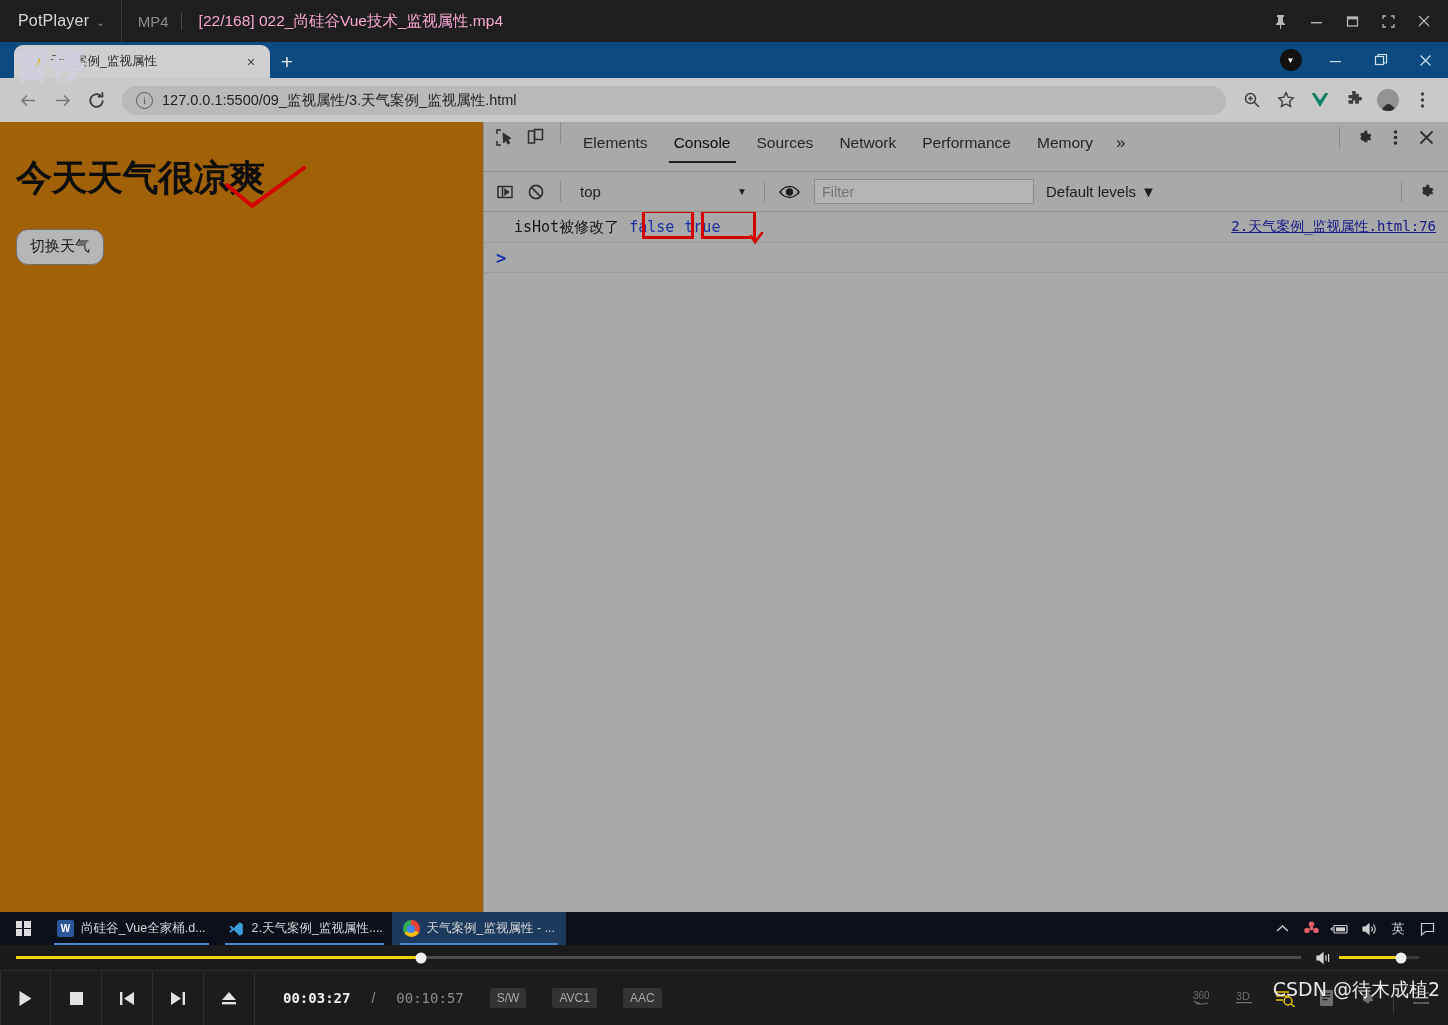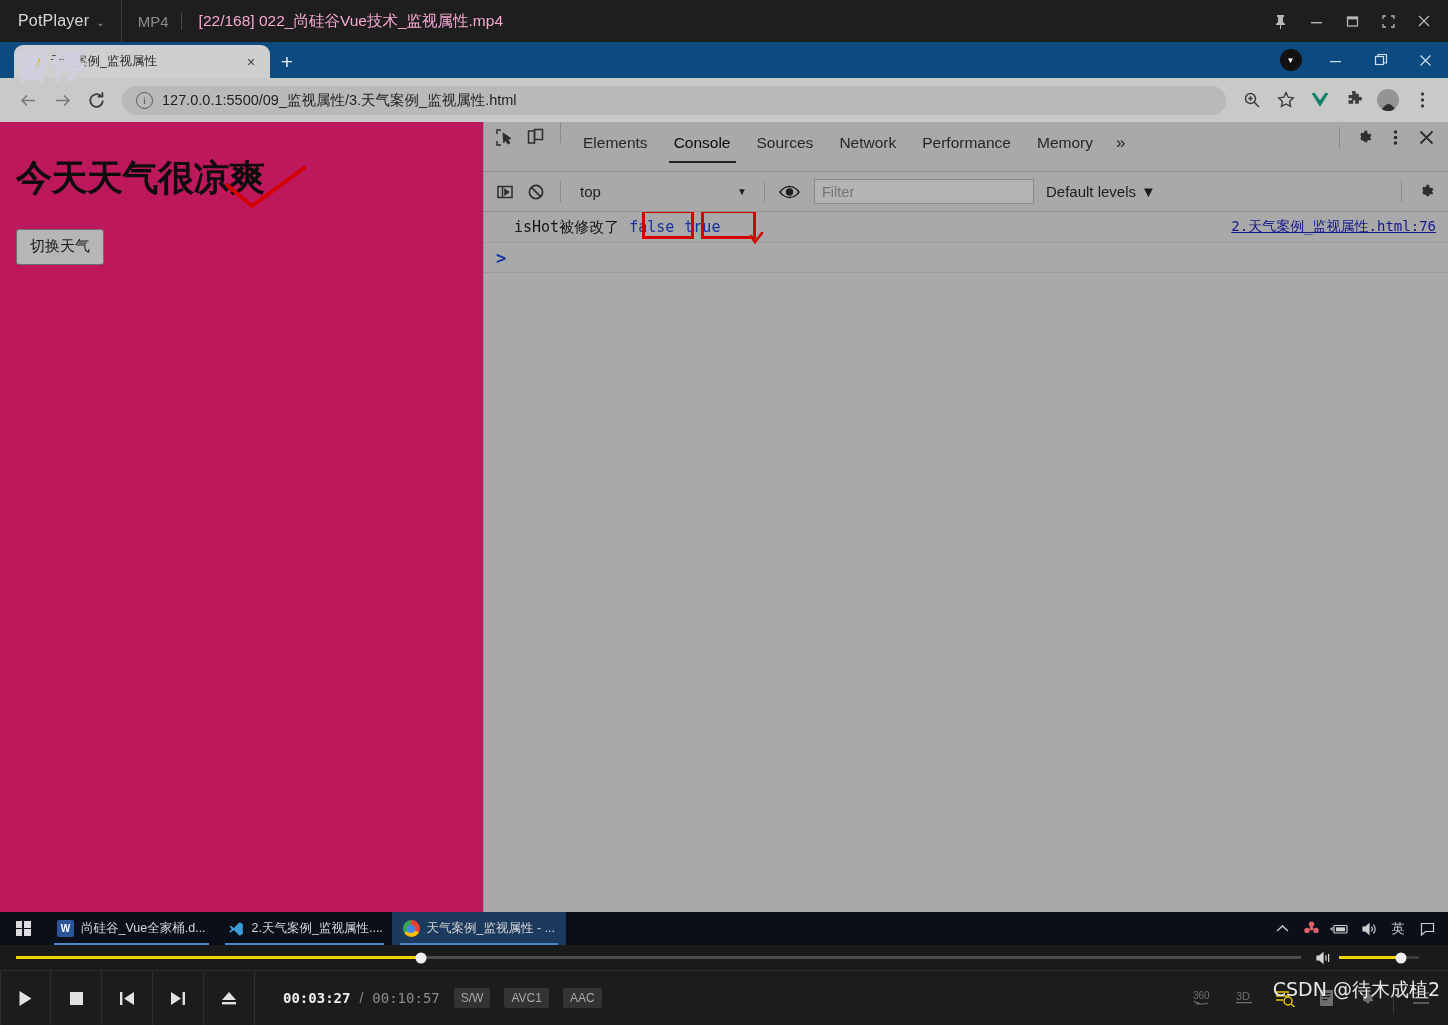--- a/index.html
+++ b/index.html
@@ -117,31 +117,31 @@
     background: #14836c; clip-path: polygon(0 0,20% 0,50% 52%,80% 0,100% 0,50% 100%);
   }
   .avatar-circle {
     width: 22px; height: 22px; border-radius: 50%; background: #939393;
     display: flex; align-items: flex-end; justify-content: center; overflow: hidden;
   }
 
   
   .chrome-body { display: flex; height: 790px; }
   .page-pane {
-    width: 484px; background: #be185d; position: relative;
+    width: 484px; background: #a16207; position: relative;
     border-right: 1px solid #8e8e8e;
   }
   .page-h1 {
     font-size: 36px; font-weight: 700; color: #0d0d0d;
     font-family: "DejaVu Sans", sans-serif;
     margin: 32px 0 0 16px; letter-spacing: -0.5px;
   }
   .page-btn {
     margin: 26px 0 0 16px; padding: 7px 13px 8px;
-    background: #b6b6b6; border: 1.5px solid #6f6f6f; border-radius: 3px;
+    background: #b6b6b6; border: 1.5px solid #6f6f6f; border-radius: 12px;
     font-size: 15px; color: #1a1a1a; font-family: "DejaVu Sans", sans-serif;
   }
   .red-check {
     position: absolute; left: 224px; top: 44px; width: 86px; height: 46px; pointer-events: none;
   }
 
   .dt-pane { flex: 1; background: #a9a9a9; display: flex; flex-direction: column; min-width: 0; }
   .dt-tabbar {
     height: 50px; display: flex; align-items: flex-start;
     border-bottom: 1px solid #8f8f8f; padding-left: 5px;
@@ -253,21 +253,21 @@
 
   .pp-controls {
     position: absolute; left: 0; top: 970px; width: 1448px; height: 55px;
     background: #1c1c1c; display: flex; align-items: center; border-top: 1px solid #2c2c2c;
   }
   .ctl-btn {
     width: 51px; height: 55px; display: flex; align-items: center; justify-content: center;
     color: #e2e2e2; border-right: 1px solid #2e2e2e;
   }
   .ctl-btn:first-child { border-left: 1px solid #2e2e2e; }
-  .time-wrap { display: flex; align-items: center; gap: 9px; margin-left: 28px; }
+  .time-wrap { display: flex; align-items: center; gap: 21px; margin-left: 28px; }
   .t-cur { color: #efefef; font-size: 14px; font-family: "DejaVu Sans Mono", monospace; font-weight: 700; }
   .t-slash { color: #8d8d8d; font-size: 14px; }
   .t-tot { color: #8d8d8d; font-size: 14px; font-family: "DejaVu Sans Mono", monospace; }
   .badge {
     background: #333333; color: #a9a9a9; font-size: 12px; padding: 3px 7px; border-radius: 2px;
     margin-left: 5px;
   }
   .pp-right { margin-left: auto; display: flex; align-items: center; gap: 2px; padding-right: 8px; position: relative; }
   .rb { width: 38px; height: 55px; display: flex; align-items: center; justify-content: center; color: #6e6e6e; font-size: 13px; }
   .rb.yellow { color: #e8c400; }

